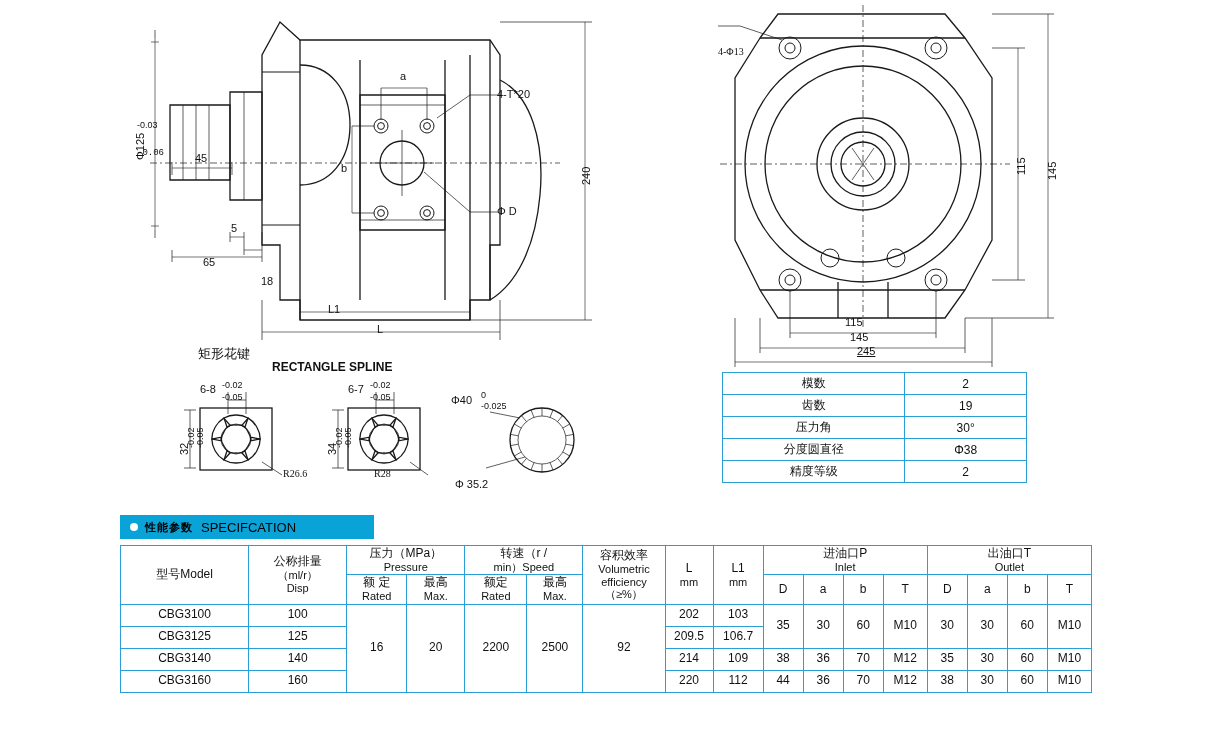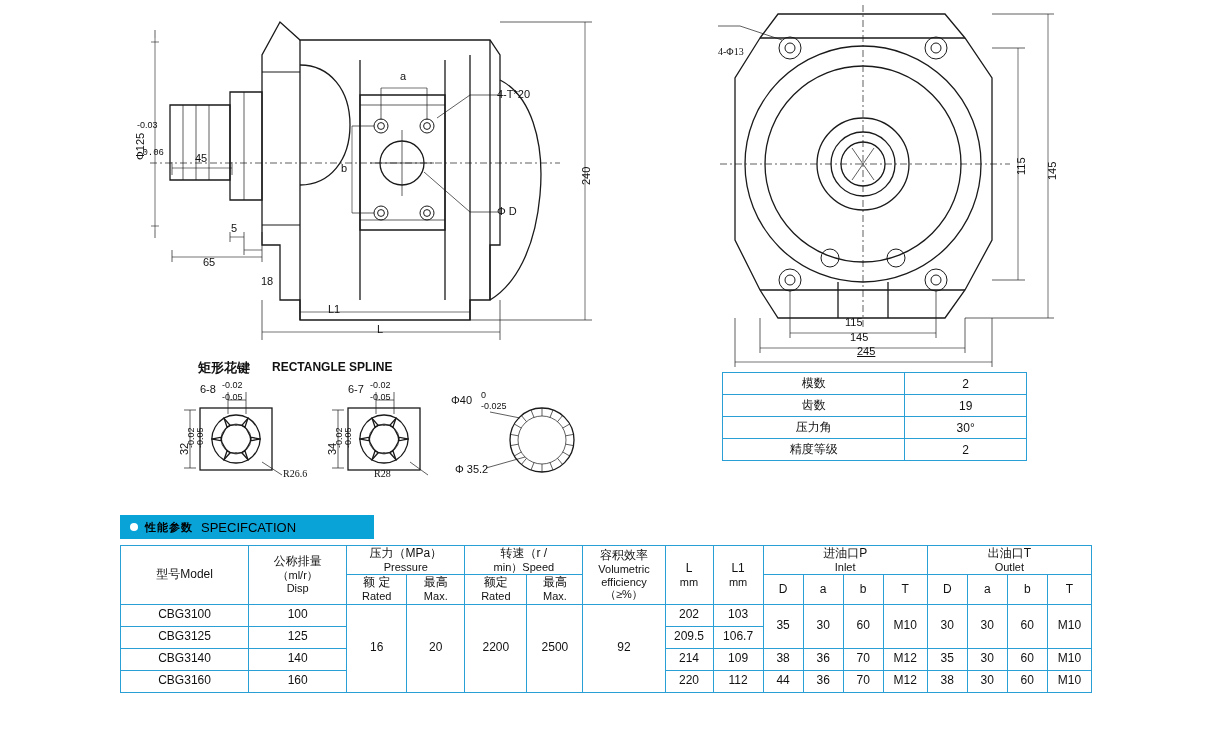--- a/index.html
+++ b/index.html
@@ -147,21 +147,21 @@
   <div class="lbl" style="left:261px;top:251px;margin-top:24px;">18</div>
   <div class="lbl" style="left:203px;top:256px;">65</div>
   <div class="lbl vert" style="left:580px;top:185px;">240</div>
   <div class="lbl" style="left:328px;top:303px;">L1</div>
   <div class="lbl" style="left:377px;top:323px;">L</div>
   <div class="lbl" style="left:400px;top:70px;">a</div>
   <div class="lbl" style="left:341px;top:162px;">b</div>
   <div class="lbl" style="left:497px;top:205px;text-align:right;">Φ D</div>
   <div class="lbl" style="left:497px;top:88px;">4-T*20</div>
 
-  <div class="lbl" style="left:198px;top:359px;font-size:13px;font-weight:bold;">矩形花键</div>
+  <div class="lbl" style="left:198px;top:345px;font-size:13px;font-weight:normal;">矩形花键</div>
   <div class="lbl" style="left:272px;top:360px;font-size:12px;font-weight:bold;">RECTANGLE  SPLINE</div>
 
   <svg width="560" height="130" style="left:170px;top:380px;">
 
     <rect class="ln2" x="30" y="28" width="72" height="62"></rect>
     <g class="ln2" transform="translate(66,59)">
       <path d="M0 -24 a24 24 0 0 1 12 3 l-3 9 a15 15 0 0 0 -9 -2 a15 15 0 0 0 -9 2 l-3 -9 a24 24 0 0 1 12 -3 Z"></path>
       <path d="M0 -24 a24 24 0 0 1 12 3 l-3 9 a15 15 0 0 0 -9 -2 a15 15 0 0 0 -9 2 l-3 -9 a24 24 0 0 1 12 -3 Z" transform="rotate(60)"></path>
       <path d="M0 -24 a24 24 0 0 1 12 3 l-3 9 a15 15 0 0 0 -9 -2 a15 15 0 0 0 -9 2 l-3 -9 a24 24 0 0 1 12 -3 Z" transform="rotate(120)"></path>
       <path d="M0 -24 a24 24 0 0 1 12 3 l-3 9 a15 15 0 0 0 -9 -2 a15 15 0 0 0 -9 2 l-3 -9 a24 24 0 0 1 12 -3 Z" transform="rotate(180)"></path>
@@ -227,21 +227,21 @@
   <div class="lbl xs" style="left:370px;top:392px;">-0.05</div>
   <div class="lbl" style="left:348px;top:383px;">6-7</div>
   <div class="lbl vert" style="left:326px;top:455px;">34</div>
   <div class="lbl xs vert" style="left:334px;top:448px;">-0.02</div>
   <div class="lbl xs vert" style="left:343px;top:448px;">-0.05</div>
   <div class="lbl sm" style="left:374px;top:468px;">R28</div>
 
   <div class="lbl" style="left:451px;top:394px;">Φ40</div>
   <div class="lbl xs" style="left:481px;top:390px;">0</div>
   <div class="lbl xs" style="left:481px;top:401px;">-0.025</div>
-  <div class="lbl" style="left:455px;top:463px;">Φ 35.2</div>
+  <div class="lbl" style="left:455px;top:478px;">Φ 35.2</div>
 
   <svg width="420" height="360" style="left:700px;top:0px;">
 
     <path class="ln2" d="M60 38 L78 14 L245 14 L265 38 L292 78 L292 240 L265 290 L245 318 L78 318 L60 290 L35 240 L35 78 Z"></path>
     <path class="ln2" d="M60 38 L265 38 M60 290 L265 290"></path>
 
     <circle class="ln2" cx="163" cy="164" r="118"></circle>
     <circle class="ln2" cx="163" cy="164" r="98"></circle>
     <circle class="ln2" cx="163" cy="164" r="46"></circle>
     <circle class="ln2" cx="163" cy="164" r="32"></circle>
@@ -291,20 +291,24 @@
       <td class="lcell">模数</td>
       <td>2</td>
     </tr>
     <tr>
       <td class="lcell">齿数</td>
       <td>19</td>
     </tr>
     <tr>
       <td class="lcell">压力角</td>
       <td>30°</td>
+    </tr>
+    <tr>
+      <td class="lcell">分度圆直径</td>
+      <td>Φ38</td>
     </tr>
     <tr>
       <td class="lcell">精度等级</td>
       <td>2</td>
     </tr>
   </tbody>
     </table>
 
   <div class="spec-head">
     <div class="dot"></div>

